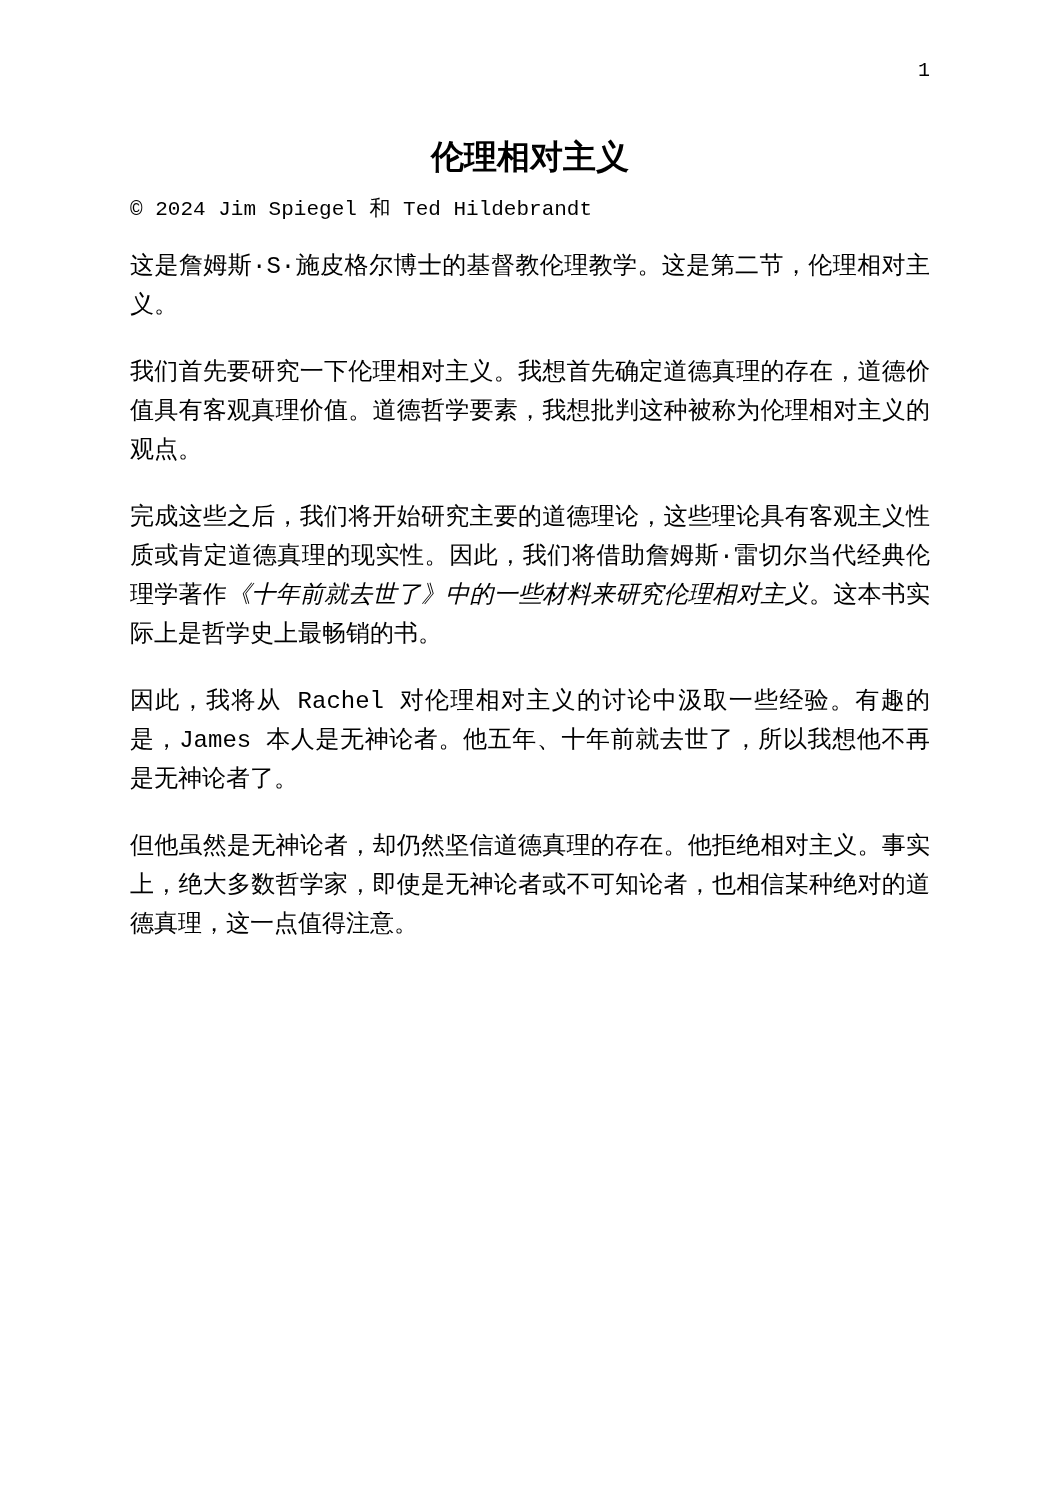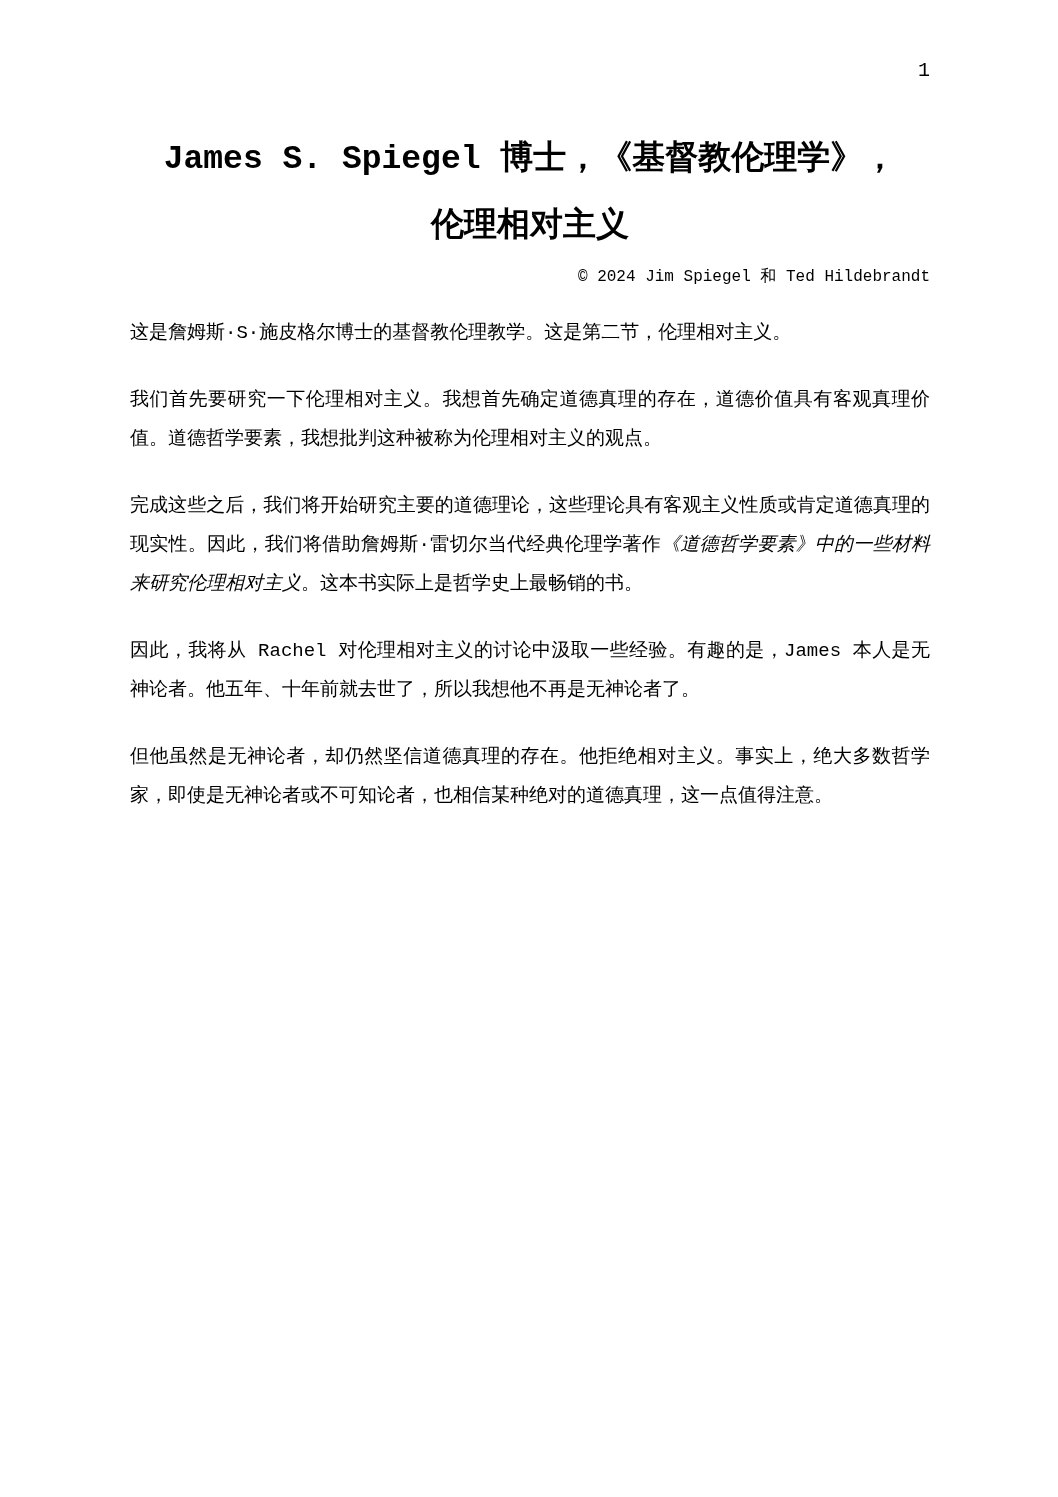--- a/index.html
+++ b/index.html
@@ -22,51 +22,50 @@
     line-height: 26px;
   }
   .title {
     margin-top: 126px;
     text-align: center;
     font-weight: bold;
     font-size: 33px;
   }
   .title-line { line-height: 67px; }
   .copyright {
-    text-align: right;
-    font-size: 16px;
+    text-align: left;
+    font-size: 21px;
     line-height: 34px;
   }
   .body {
     margin-top: 20px;
-    font-size: 19px;
+    font-size: 24px;
   }
   .body p {
     line-height: 39px;
     margin: 0 0 28px 0;
     text-align: justify;
     word-break: break-all;
   }
   .body em { font-style: italic; }
 </style>
 </head>
 <body>
 
 <div class="page">
 
   <div class="page-number">1</div>
 
   <div class="title">
-    <div class="title-line">James S. Spiegel 博士，《基督教伦理学》，</div>
     <div class="title-line">伦理相对主义</div>
   </div>
 
   <div class="copyright">© 2024 Jim Spiegel 和 Ted Hildebrandt</div>
 
   <div class="body">
     <p>这是詹姆斯·S·施皮格尔博士的基督教伦理教学。这是第二节，伦理相对主义。</p>
     <p>我们首先要研究一下伦理相对主义。我想首先确定道德真理的存在，道德价值具有客观真理价值。道德哲学要素，我想批判这种被称为伦理相对主义的观点。</p>
-    <p><span>完成这些之后，我们将开始研究主要的道德理论，这些理论具有客观主义性质或肯定道德真理的现实性。因此，我们将借助詹姆斯·雷切尔当代经典伦理学著作</span><em>《道德哲学要素》中的一些材料来研究伦理相对主义</em><span>。这本书实际上是哲学史上最畅销的书。</span></p>
+    <p><span>完成这些之后，我们将开始研究主要的道德理论，这些理论具有客观主义性质或肯定道德真理的现实性。因此，我们将借助詹姆斯·雷切尔当代经典伦理学著作</span><em>《十年前就去世了》中的一些材料来研究伦理相对主义</em><span>。这本书实际上是哲学史上最畅销的书。</span></p>
     <p>因此，我将从 Rachel 对伦理相对主义的讨论中汲取一些经验。有趣的是，James 本人是无神论者。他五年、十年前就去世了，所以我想他不再是无神论者了。</p>
     <p>但他虽然是无神论者，却仍然坚信道德真理的存在。他拒绝相对主义。事实上，绝大多数哲学家，即使是无神论者或不可知论者，也相信某种绝对的道德真理，这一点值得注意。</p>
   </div>
 
 </div>
 
 </body></html>

